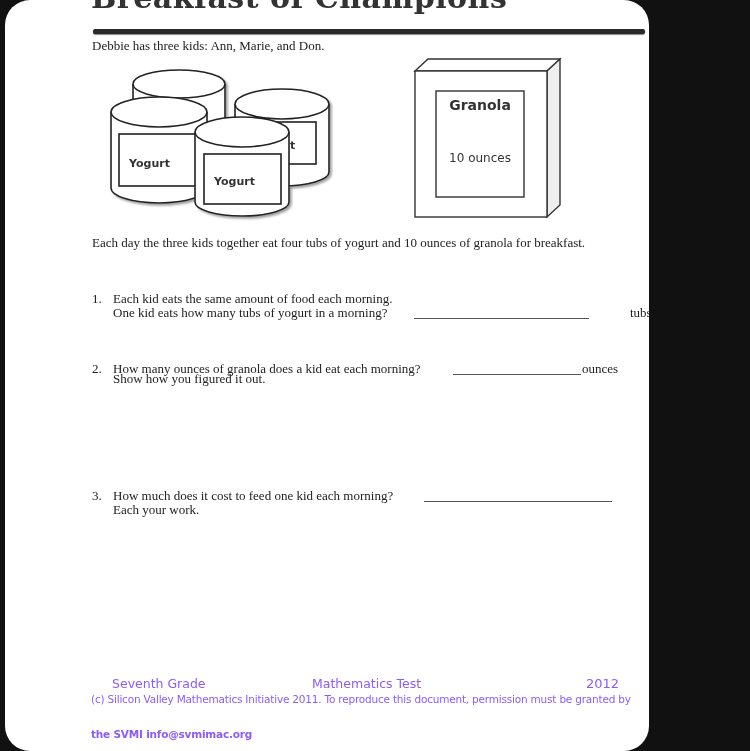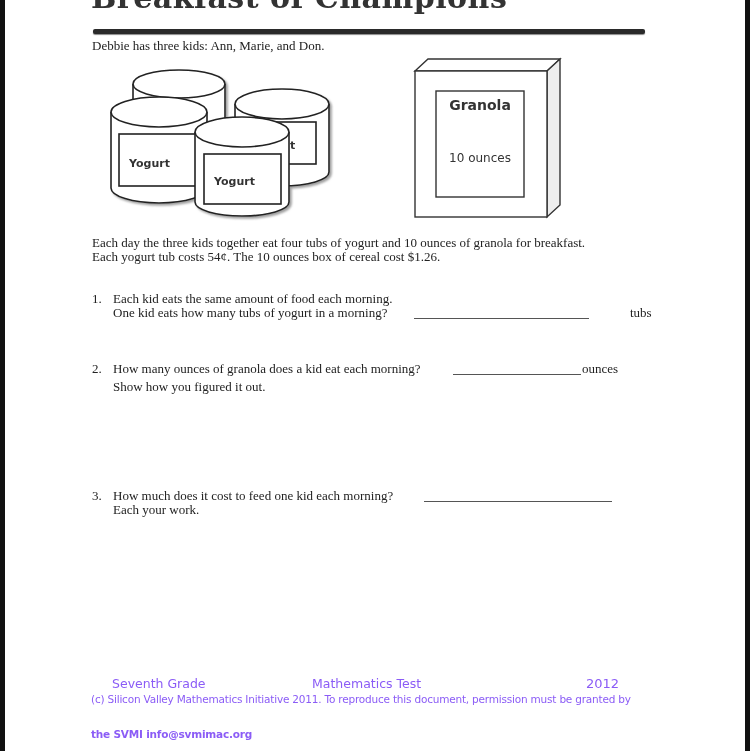--- a/index.html
+++ b/index.html
@@ -1,17 +1,17 @@
 <!DOCTYPE html>
 <html><head>
 <meta charset="utf-8">
 <style>
   html, body { margin: 0; padding: 0; }
   body { width: 750px; height: 751px; background: #111; position: relative; overflow: hidden; }
-  .page { position: absolute; left: 5px; top: 0; width: 740px; height: 751px; background: #fff; overflow: hidden; }
+  .page { position: absolute; left: 5px; top: 0; width: 644px; height: 751px; background: #fff; overflow: hidden; border-radius: 25px; }
   .serif { font-family: "Liberation Serif", "DejaVu Serif", serif; color: #222; }
   .sans { font-family: "DejaVu Sans", "Liberation Sans", sans-serif; color: #333; }
   .title { position: absolute; left: 86px; top: -20px; font-family: "DejaVu Serif", serif; font-weight: bold; font-size: 30px; color: #333; letter-spacing: 0.5px; white-space: nowrap; }
   .rule { position: absolute; left: 88px; top: 29px; width: 552px; height: 5px; background: #2a2a2a; border-radius: 2px; box-shadow: 0 1px 1px #888; }
   .txt { position: absolute; font-size: 13px; line-height: 14px; white-space: nowrap; }
   .blank { display: inline-block; border-bottom: 1px solid #555; vertical-align: baseline; }
   .foot { position: absolute; font-size: 12px; white-space: nowrap; color: #8b5cf6; }
   svg text { font-family: "DejaVu Sans", sans-serif; }
 </style>
 </head>
@@ -57,36 +57,35 @@
       <polygon points="5,16 18,4 150,4 137,16"></polygon>
       <polygon points="137,16 150,4 150,150 137,162" fill="#eee"></polygon>
       <rect x="5" y="16" width="132" height="146"></rect>
       <rect x="26" y="36" width="88" height="106"></rect>
     </g>
     <text x="70" y="55" font-size="14" font-weight="bold" text-anchor="middle" fill="#333">Granola</text>
     <text x="70" y="107" font-size="12" text-anchor="middle" fill="#333">10 ounces</text>
   </svg>
 
   <div class="txt serif" style="left:87px; top:236px;">Each day the three kids together eat four tubs of yogurt and 10 ounces of granola for breakfast.</div>
-  <div class="txt serif" style="left:87px; top:250px;">Each yogurt tub costs 54¢.  The 10 ounces box of cereal cost $1.26.</div>
 
   <div>
     <div class="txt serif" style="left:87px; top:292px;">1.</div>
     <div class="txt serif" style="left:108px; top:292px;">Each kid eats the same amount of food each morning.</div>
     <div class="txt serif" style="left:108px; top:306px;">One kid eats how many tubs of yogurt in a morning?</div>
     <div class="blank" style="position:absolute; left:409px; top:304px; width:175px; height:14px;"></div>
     <div class="txt serif" style="left:585px; top:306px;margin-left:40px;">tubs</div>
   </div>
 
   <div>
     <div class="txt serif" style="left:87px; top:362px;">2.</div>
     <div class="txt serif" style="left:108px; top:362px;">How many ounces of granola does a kid eat each morning?</div>
     <div class="blank" style="position:absolute; left:448px; top:360px; width:128px; height:14px;"></div>
     <div class="txt serif" style="left:577px; top:362px;">ounces</div>
-    <div class="txt serif" style="left:108px; top:380px;">Show how you figured it out.</div>
+    <div class="txt serif" style="left:108px; top:372px;">Show how you figured it out.</div>
   </div>
 
   <div>
     <div class="txt serif" style="left:87px; top:489px;">3.</div>
     <div class="txt serif" style="left:108px; top:489px;">How much does it cost to feed one kid each morning?</div>
     <div class="blank" style="position:absolute; left:419px; top:487px; width:188px; height:14px;"></div>
     <div class="txt serif" style="left:108px; top:503px;">Each your work.</div>
   </div>
 
   <div class="foot sans" style="left:107px; top:676px; font-size:12.5px;">Seventh Grade</div>

